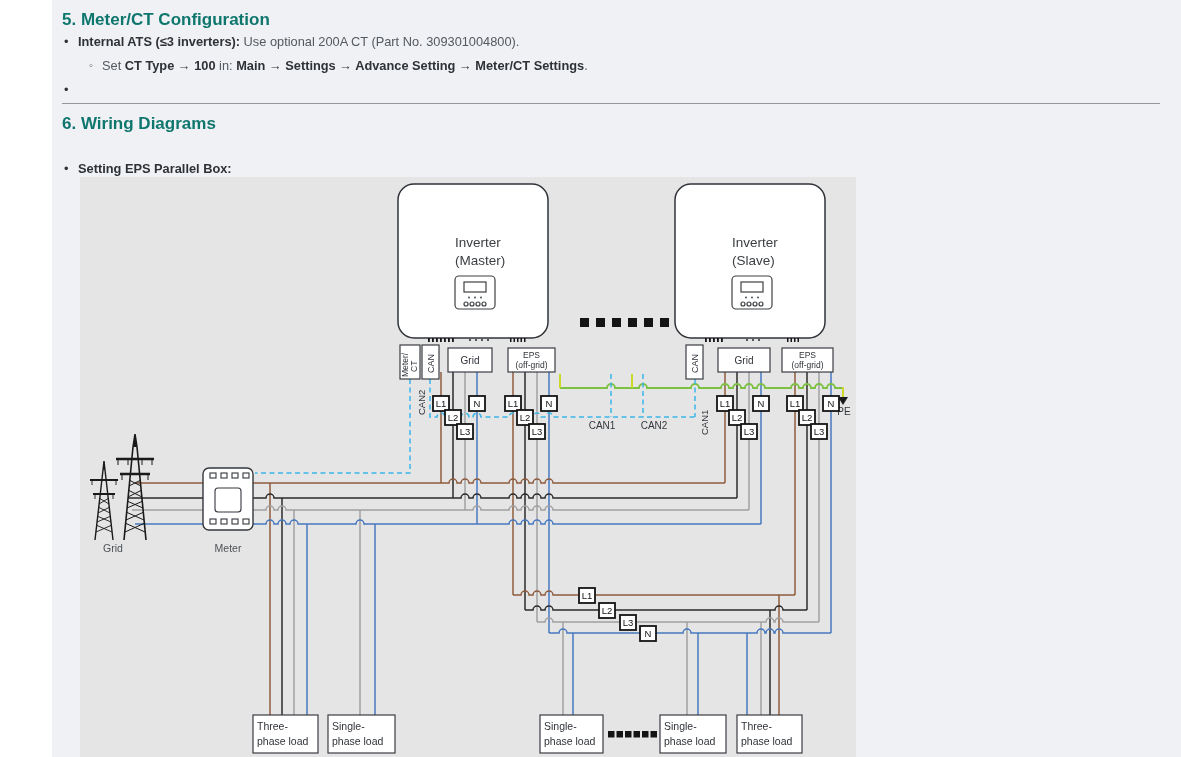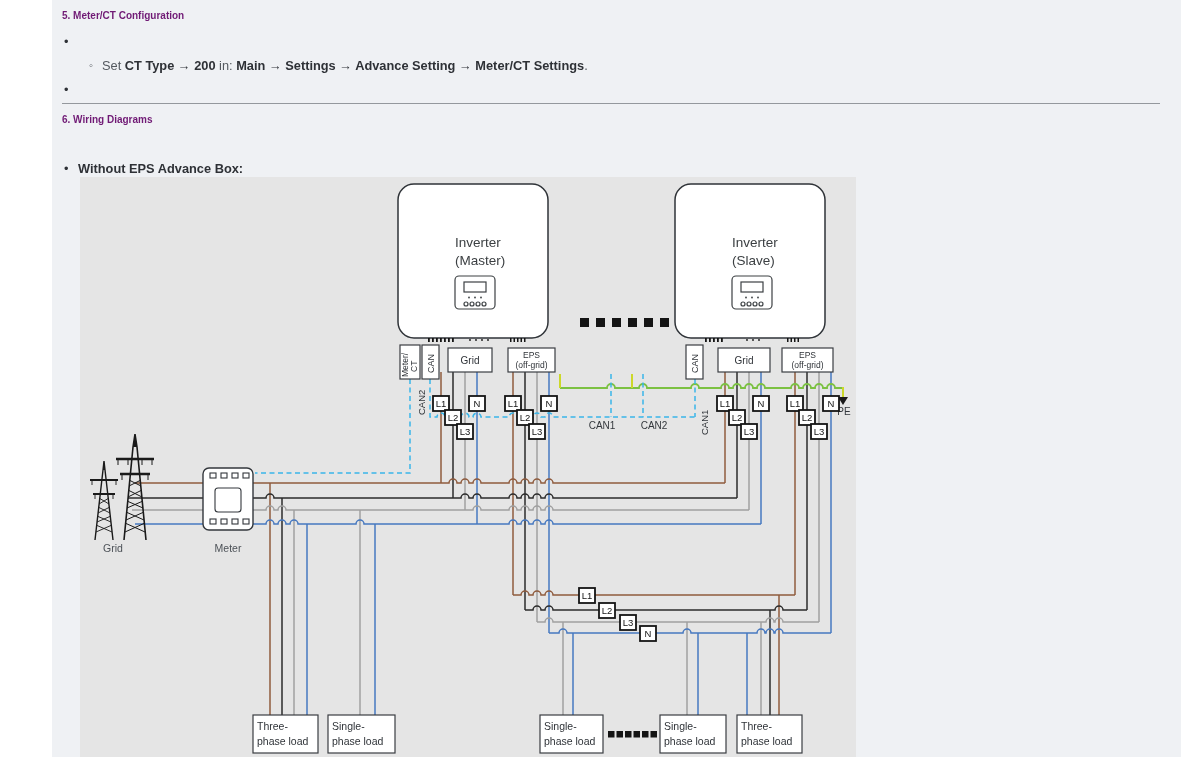--- a/index.html
+++ b/index.html
@@ -3,21 +3,21 @@
 <meta charset="utf-8">
 <style>
   * { margin:0; padding:0; box-sizing:border-box; }
   html,body { width:1181px; height:757px; background:#ffffff; overflow:hidden;
     font-family:"Liberation Sans", sans-serif; }
   #stage { position:absolute; left:0; top:0; width:1181px; height:757px; }
   .graypanel { position:absolute; left:52px; top:0; width:1129px; height:757px; background:#eff1f4; }
   .doc { position:absolute; left:0; top:0; width:1181px; height:757px; font-size:12.8px; color:#54595f; }
   .line { position:absolute; white-space:nowrap; }
   .b { font-weight:bold; color:#2e3136; }
-  .hd { font-weight:bold; color:#701a75; font-size:10px;text-align:center; }
+  .hd { font-weight:bold; color:#0f766e; font-size:17px;text-align:center; }
   .bullet { position:absolute; color:#2e3136; }
   .subbullet { position:absolute; color:#54595f; font-size:11px; }
   .divider { position:absolute; left:62px; top:103px; width:1098px; border-top:1.5px solid #94989d; }
   .imgblock { position:absolute; left:80px; top:177px; width:776px; height:729px; background:#e5e5e5; }
   svg text { font-family:"Liberation Sans", sans-serif; }
   .wl1 { stroke:#8f5b3d; stroke-width:1.5; fill:none; }
   .wl2 { stroke:#2b2b2b; stroke-width:1.5; fill:none; }
   .wl3 { stroke:#a0a0a0; stroke-width:1.5; fill:none; }
   .wn  { stroke:#4678c0; stroke-width:1.5; fill:none; }
   .wpe { stroke:#7cc142; stroke-width:1.8; fill:none; }
@@ -40,32 +40,33 @@
 </head>
 <body>
 
 <div id="stage">
   <div class="graypanel"></div>
 
   <div class="doc">
     <div class="line hd" style="left:62px; top:10px;">5. Meter/CT Configuration</div>
 
     <span class="bullet" style="left:64px; top:34px;">•</span>
+    <div class="line" style="left:78px; top:34px;"><span class="b">Internal ATS (≤3 inverters):</span><span> Use optional 200A CT (Part No. 309301004800).</span></div>
 
     <span class="subbullet" style="left:89px; top:59px;">◦</span>
-    <div class="line" style="left:102px; top:58px;"><span>Set </span><span class="b">CT Type → 200</span><span> in: </span><span class="b">Main → Settings → Advance Setting → Meter/CT Settings</span><span>.</span></div>
+    <div class="line" style="left:102px; top:58px;"><span>Set </span><span class="b">CT Type → 100</span><span> in: </span><span class="b">Main → Settings → Advance Setting → Meter/CT Settings</span><span>.</span></div>
 
     <span class="bullet" style="left:64px; top:82px;">•</span>
 
     <div class="divider"></div>
 
     <div class="line hd" style="left:62px; top:114px;">6. Wiring Diagrams</div>
 
     <span class="bullet" style="left:64px; top:161px;">•</span>
-    <div class="line b" style="left:78px; top:161px;">Without EPS Advance Box:</div>
+    <div class="line b" style="left:78px; top:161px;">Setting EPS Parallel Box:</div>
   </div>
 
   <div class="imgblock">
   <svg width="776" height="580" viewBox="0 0 776 580">
 
     <g>
       <rect class="invbox" x="318" y="7" width="150" height="154" rx="16"></rect>
       <text class="invtxt" x="375" y="70">Inverter</text>
       <text class="invtxt" x="375" y="88">(Master)</text>
       <g stroke="#3c4043" fill="none" stroke-width="1.2">

